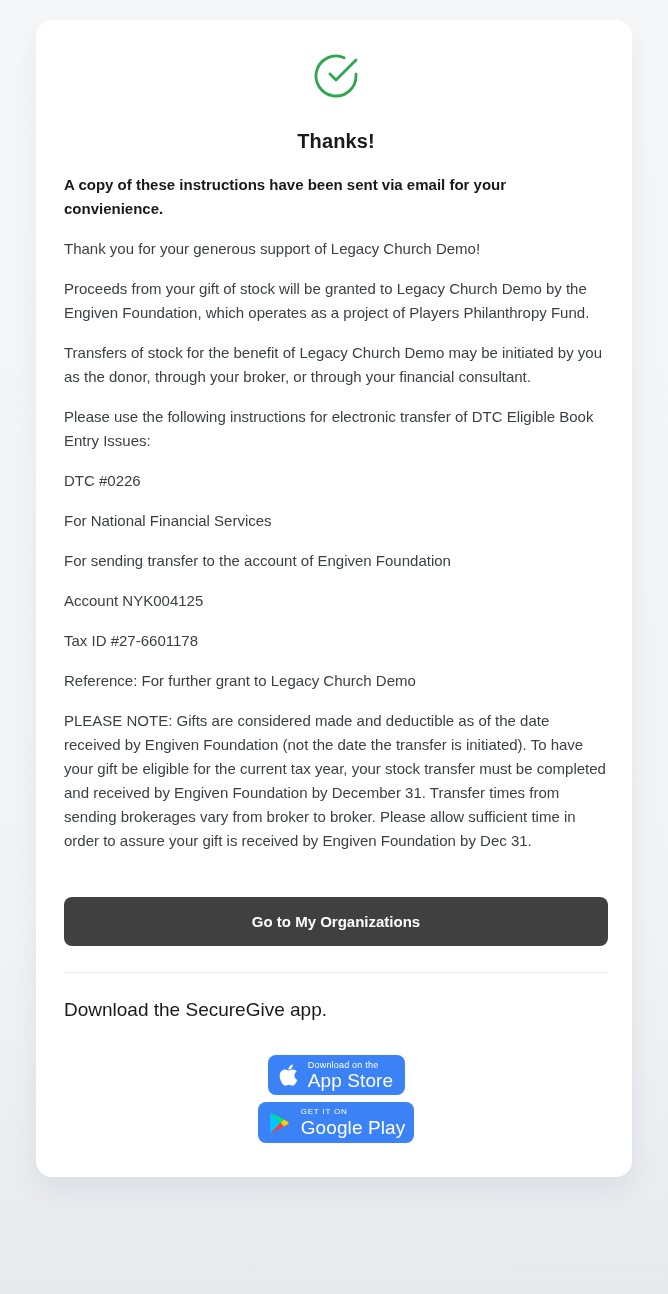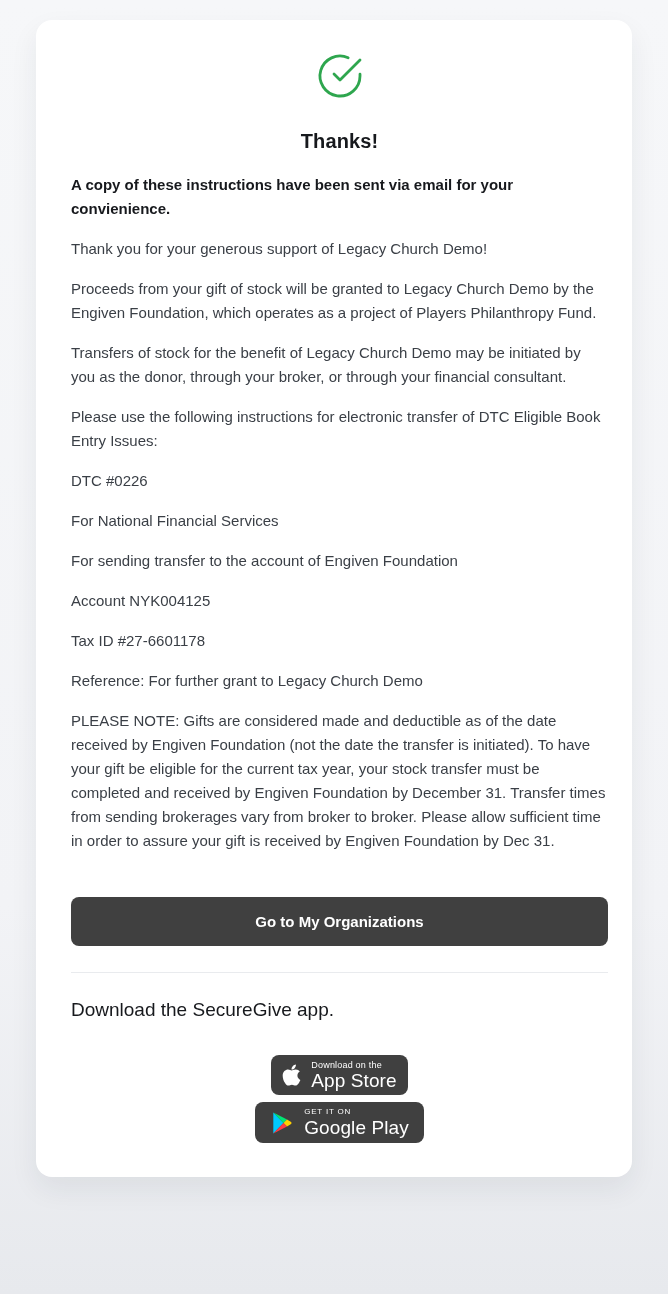--- a/index.html
+++ b/index.html
@@ -13,21 +13,21 @@
     justify-content: center;
     align-items: flex-start;
   }
   .card {
     width: 596px;
     margin-top: 20px;
     margin-bottom: 8px;
     background: #ffffff;
     border-radius: 16px;
     box-shadow: 0 12px 28px rgba(30, 40, 60, 0.07);
-    padding: 30px 24px 34px 35px;
+    padding: 30px 24px 34px 28px;
   }
   .icon-wrap {
     display: flex;
     justify-content: center;
     padding-top: 2px;
   }
   .page-title {
     margin-top: 26px;
     text-align: center;
     font-size: 20px;
@@ -87,28 +87,28 @@
     display: flex;
     flex-direction: column;
     align-items: center;
     gap: 7px;
   }
   .store-badge {
     display: flex;
     align-items: center;
     justify-content: center;
     gap: 10px;
-    background: #404040;
+    background: #3b82f6;
     color: #ffffff;
     border-radius: 8px;
     cursor: pointer;
     text-decoration: none;
   }
   .store-badge.appstore { width: 137px; height: 40px; }
-  .store-badge.googleplay { width: 169px; height: 41px; }
+  .store-badge.googleplay { width: 156px; height: 41px; }
   .badge-text { display: flex; flex-direction: column; justify-content: center; }
   .badge-top {
     font-size: 9px;
     line-height: 10px;
     color: #ffffff;
     letter-spacing: 0.2px;
   }
   .badge-top.caps { font-size: 8px; letter-spacing: 0.8px; }
   .badge-bottom {
     font-size: 19px;

